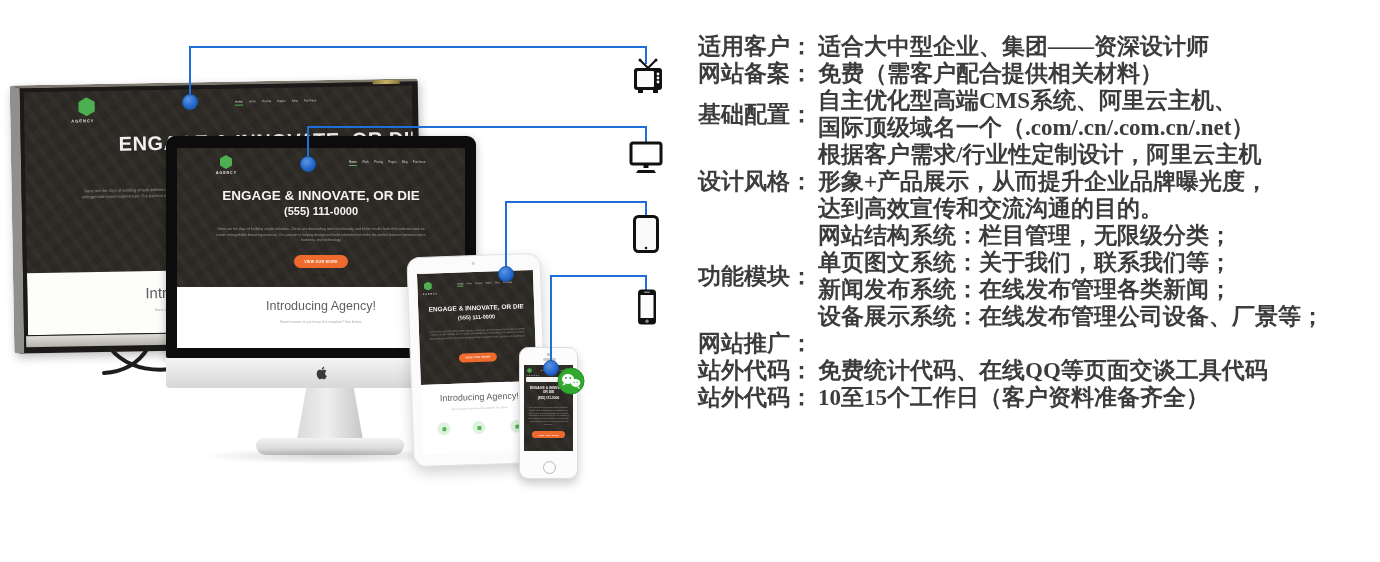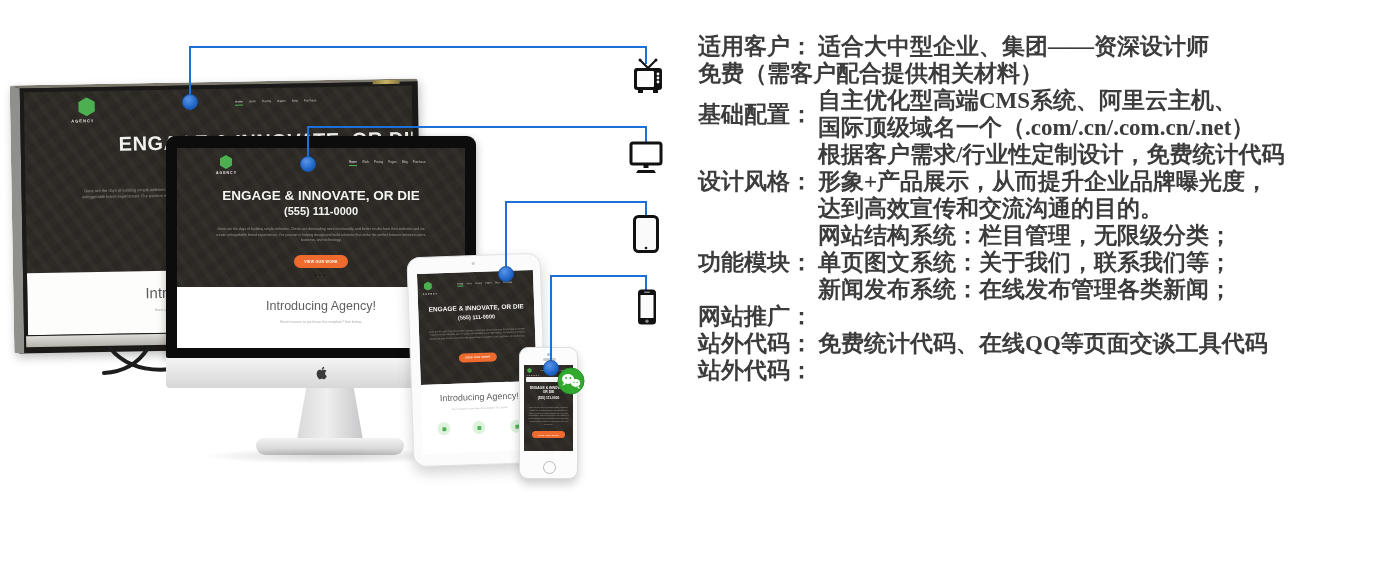--- a/index.html
+++ b/index.html
@@ -291,56 +291,61 @@
   </div>
 
   <div class="specs">
     <div class="spec-row">
       <div class="spec-label">适用客户：</div>
       <div class="spec-value">
         <div class="spec-line">适合大中型企业、集团——资深设计师</div>
       </div>
     </div>
     <div class="spec-row">
+      <div class="spec-label">网站备案：</div>
       <div class="spec-value">
         <div class="spec-line">免费（需客户配合提供相关材料）</div>
       </div>
     </div>
     <div class="spec-row">
       <div class="spec-label">基础配置：</div>
       <div class="spec-value">
         <div class="spec-line">自主优化型高端CMS系统、阿里云主机、</div>
         <div class="spec-line">国际顶级域名一个（.com/.cn/.com.cn/.net）</div>
       </div>
     </div>
     <div class="spec-row">
       <div class="spec-label">设计风格：</div>
       <div class="spec-value">
-        <div class="spec-line">根据客户需求/行业性定制设计，免费统计代码</div>
+        <div class="spec-line">根据客户需求/行业性定制设计，阿里云主机</div>
         <div class="spec-line">形象+产品展示，从而提升企业品牌曝光度，</div>
         <div class="spec-line">达到高效宣传和交流沟通的目的。</div>
       </div>
     </div>
     <div class="spec-row">
       <div class="spec-label">功能模块：</div>
       <div class="spec-value">
         <div class="spec-line">网站结构系统：栏目管理，无限级分类；</div>
         <div class="spec-line">单页图文系统：关于我们，联系我们等；</div>
         <div class="spec-line">新闻发布系统：在线发布管理各类新闻；</div>
+        <div class="spec-line">设备展示系统：在线发布管理公司设备、厂景等；</div>
       </div>
     </div>
     <div class="spec-row">
       <div class="spec-label">网站推广：</div>
     </div>
     <div class="spec-row">
       <div class="spec-label">站外代码：</div>
       <div class="spec-value">
         <div class="spec-line">免费统计代码、在线QQ等页面交谈工具代码</div>
       </div>
     </div>
     <div class="spec-row">
     </div>
     <div class="spec-row">
       <div class="spec-label">站外代码：</div>
+      <div class="spec-value">
+        <div class="spec-line">10至15个工作日（客户资料准备齐全）</div>
+      </div>
     </div>
   </div>
 
 </div>
 
 </body></html>

